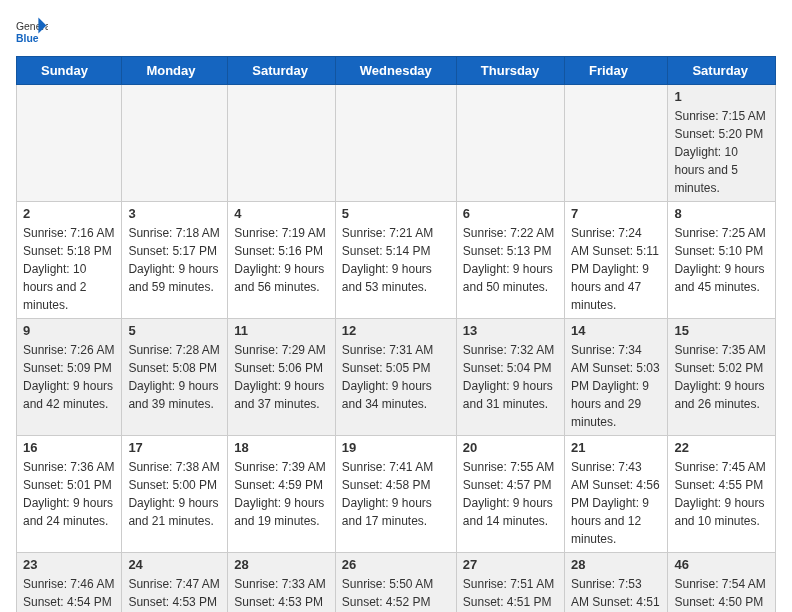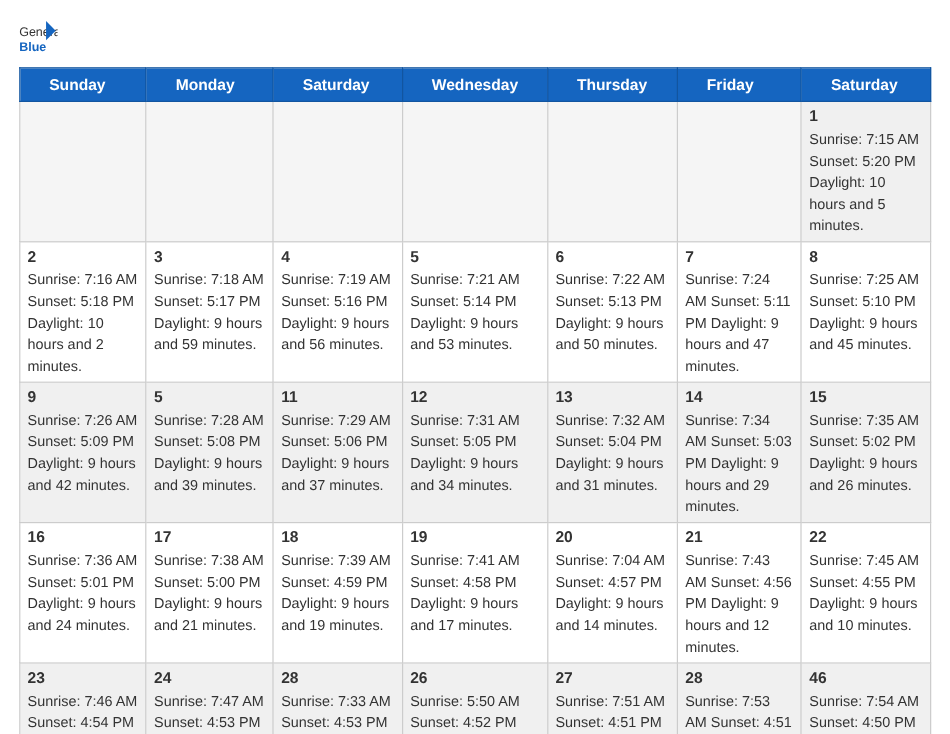--- a/index.html
+++ b/index.html
@@ -231,21 +231,21 @@
 Daylight: 9 hours and 19 minutes.</div>
         </td>
         <td>
           <span class="day-number">19</span>
           <div class="day-info">Sunrise: 7:41 AM
 Sunset: 4:58 PM
 Daylight: 9 hours and 17 minutes.</div>
         </td>
         <td>
           <span class="day-number">20</span>
-          <div class="day-info">Sunrise: 7:04 AM
+          <div class="day-info">Sunrise: 7:55 AM
 Sunset: 4:57 PM
 Daylight: 9 hours and 14 minutes.</div>
         </td>
         <td>
           <span class="day-number">21</span>
           <div class="day-info">Sunrise: 7:43 AM
 Sunset: 4:56 PM
 Daylight: 9 hours and 12 minutes.</div>
         </td>
         <td>

